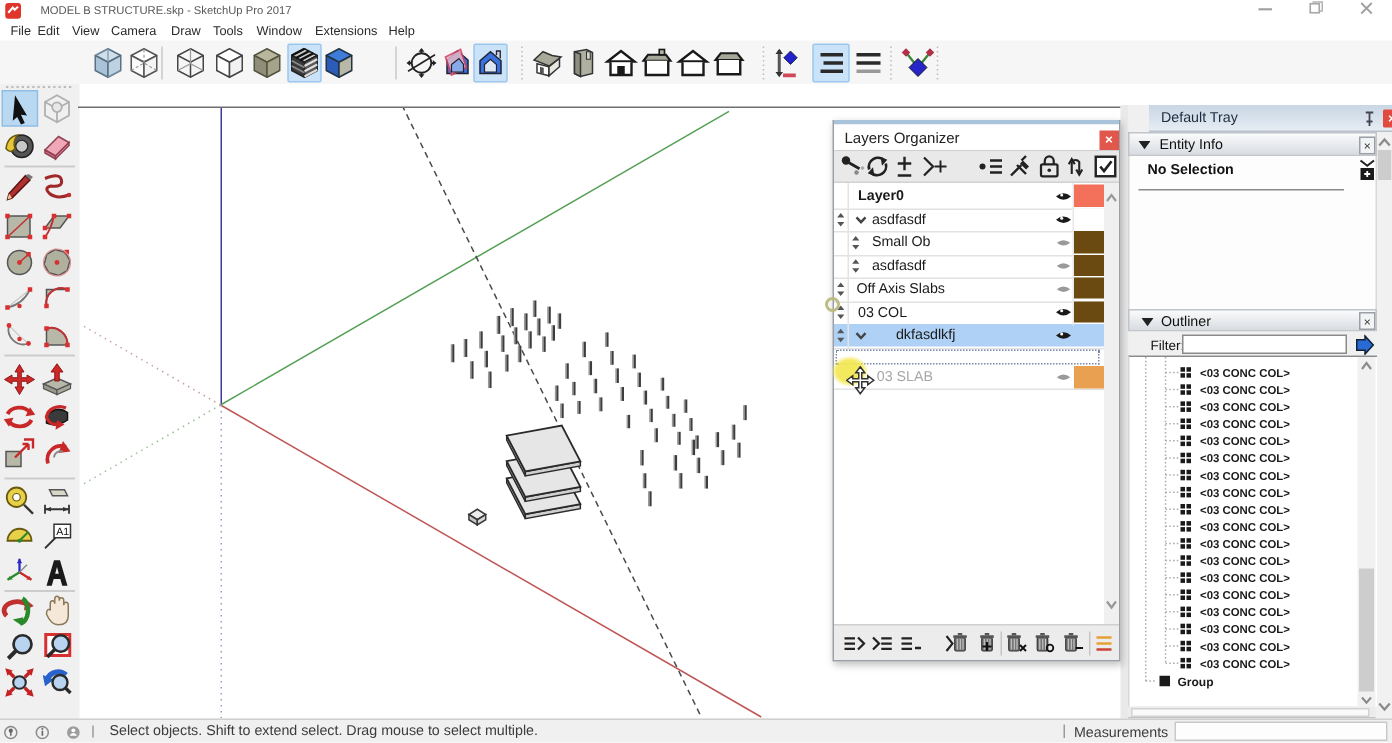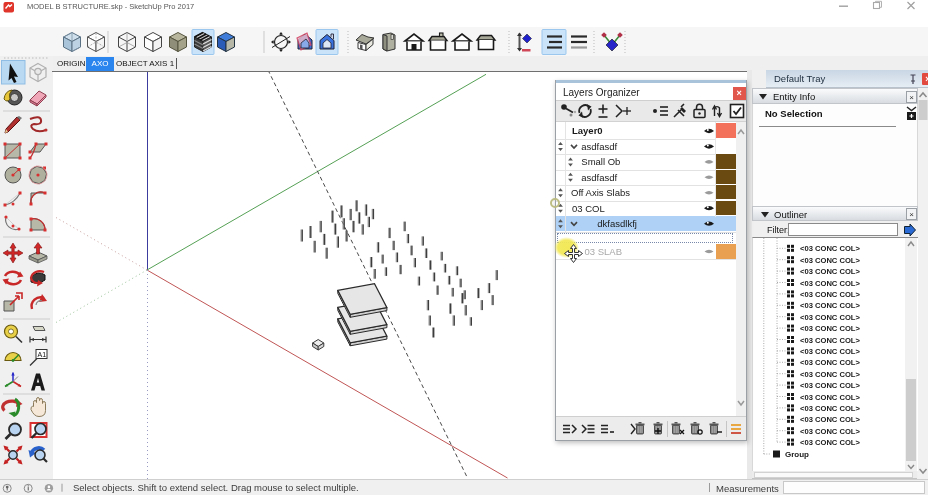--- a/index.html
+++ b/index.html
@@ -20,20 +20,31 @@
   </svg>
   <span class="abs" style="left:27px;top:2px;font-size:7.5px;color:#575757;">MODEL B STRUCTURE.skp - SketchUp Pro 2017</span>
   <svg class="abs" style="left:830px;top:0;" width="95" height="13" viewBox="0 0 95 13">
     <rect x="9" y="5.5" width="9" height="1.4" fill="#a0a0a0"></rect>
     <rect x="43.5" y="2.5" width="6" height="6" fill="none" stroke="#a8a8a8" stroke-width="1.1"></rect>
     <path d="M45.5 2.5 v-1.2 h6 v6 h-1.7" fill="none" stroke="#b2b2b2" stroke-width="1"></path>
     <path d="M77.5 2 l7 7 M84.5 2 l-7 7" stroke="#a0a0a0" stroke-width="1.2"></path>
   </svg>
 </div>
 
+<div class="abs" style="left:0;top:14px;width:928px;height:13px;background:#fff;font-size:8.5px;color:#2a2a2a;">
+  <span class="abs" style="left:7px;top:1px;">File</span>
+  <span class="abs" style="left:25px;top:1px;">Edit</span>
+  <span class="abs" style="left:48px;top:1px;">View</span>
+  <span class="abs" style="left:74px;top:1px;">Camera</span>
+  <span class="abs" style="left:114px;top:1px;">Draw</span>
+  <span class="abs" style="left:142px;top:1px;">Tools</span>
+  <span class="abs" style="left:171px;top:1px;">Window</span>
+  <span class="abs" style="left:210px;top:1px;">Extensions</span>
+  <span class="abs" style="left:259px;top:1px;">Help</span>
+</div>
 
 <div class="abs" style="left:0;top:27px;width:928px;height:29px;background:#f6f6f6;">
   <svg class="abs" style="left:0;top:0;" width="928" height="29" viewBox="0 0 928 29">
         <rect x="192.0" y="2.5" width="22" height="25" fill="#cbe3f9" stroke="#9bc7ee" stroke-width="1" rx="1"></rect>
         <rect x="316.0" y="2.5" width="22" height="25" fill="#cbe3f9" stroke="#9bc7ee" stroke-width="1" rx="1"></rect>
         <rect x="542.0" y="2.5" width="24" height="25" fill="#cbe3f9" stroke="#9bc7ee" stroke-width="1" rx="1"></rect>
         <g transform="translate(72,15)" stroke="#5a7083" stroke-width="1" stroke-linejoin="round">
           <path d="M0,-9.5 L8.5,-5 L0,-0.5 L-8.5,-5 Z" fill="#cfe0ec"></path>
           <path d="M-8.5,-5 L0,-0.5 L0,9.5 L-8.5,5 Z" fill="#a9c4d8"></path>
           <path d="M0,-0.5 L8.5,-5 L8.5,5 L0,9.5 Z" fill="#bdd2e2"></path>
@@ -346,26 +357,20 @@
         </g>
         <g transform="translate(38,399)">
           <path d="M6,-5 A7.5 7 0 0 0 -6.5,-2" fill="none" stroke="#2a62cc" stroke-width="3.6"></path>
           <path d="M-9.5,-5 L-8,2.5 L-2,-2 Z" fill="#2a62cc"></path>
           <circle cx="2" cy="0" r="5" fill="#b8d4f0" stroke="#2a2a2a" stroke-width="1.6"></circle>
           <path d="M5.5,3.5 L9,7" stroke="#2a2a2a" stroke-width="2.2"></path>
         </g>
       </svg>
 </div>
 
-<div class="abs" style="left:53px;top:56px;width:875px;height:15px;background:#efefef;font-size:8px;color:#111;">
-  <span class="abs" style="left:4px;top:2.5px;">ORIGIN</span>
-  <span class="abs" style="left:33px;top:0.5px;width:28px;height:14px;background:#2b85ef;color:#fff;text-align:center;line-height:14px;">AXO</span>
-  <span class="abs" style="left:63px;top:2.5px;">OBJECT AXIS 1</span>
-  <span class="abs" style="left:123px;top:1.5px;width:1px;height:11px;background:#555;"></span>
-</div>
 <div class="abs" style="left:52px;top:71px;width:695px;height:1px;background:#6f6f6f;"></div>
 
 <svg class="abs" style="left:54px;top:72px;background:#fff;" width="693" height="407" viewBox="0 0 693 407">
       <line x1="93.5" y1="-2" x2="93.5" y2="198" stroke="#3c3c9e" stroke-width="1"></line>
       <line x1="93" y1="198" x2="432" y2="2.3" stroke="#55a055" stroke-width="1"></line>
       <line x1="93" y1="198" x2="453.5" y2="406" stroke="#c05555" stroke-width="1"></line>
       <line x1="93.5" y1="198" x2="93.5" y2="407" stroke="#9a9ac2" stroke-width="1" stroke-dasharray="1,3"></line>
       <line x1="93" y1="198" x2="-2" y2="252.8" stroke="#9ac29a" stroke-width="1" stroke-dasharray="1,3"></line>
       <line x1="93" y1="198" x2="-2" y2="143.2" stroke="#c9a0a0" stroke-width="1" stroke-dasharray="1,3"></line>
       <line x1="214" y1="-2" x2="413" y2="405" stroke="#4a4a4a" stroke-width="1" stroke-dasharray="4,3"></line>

